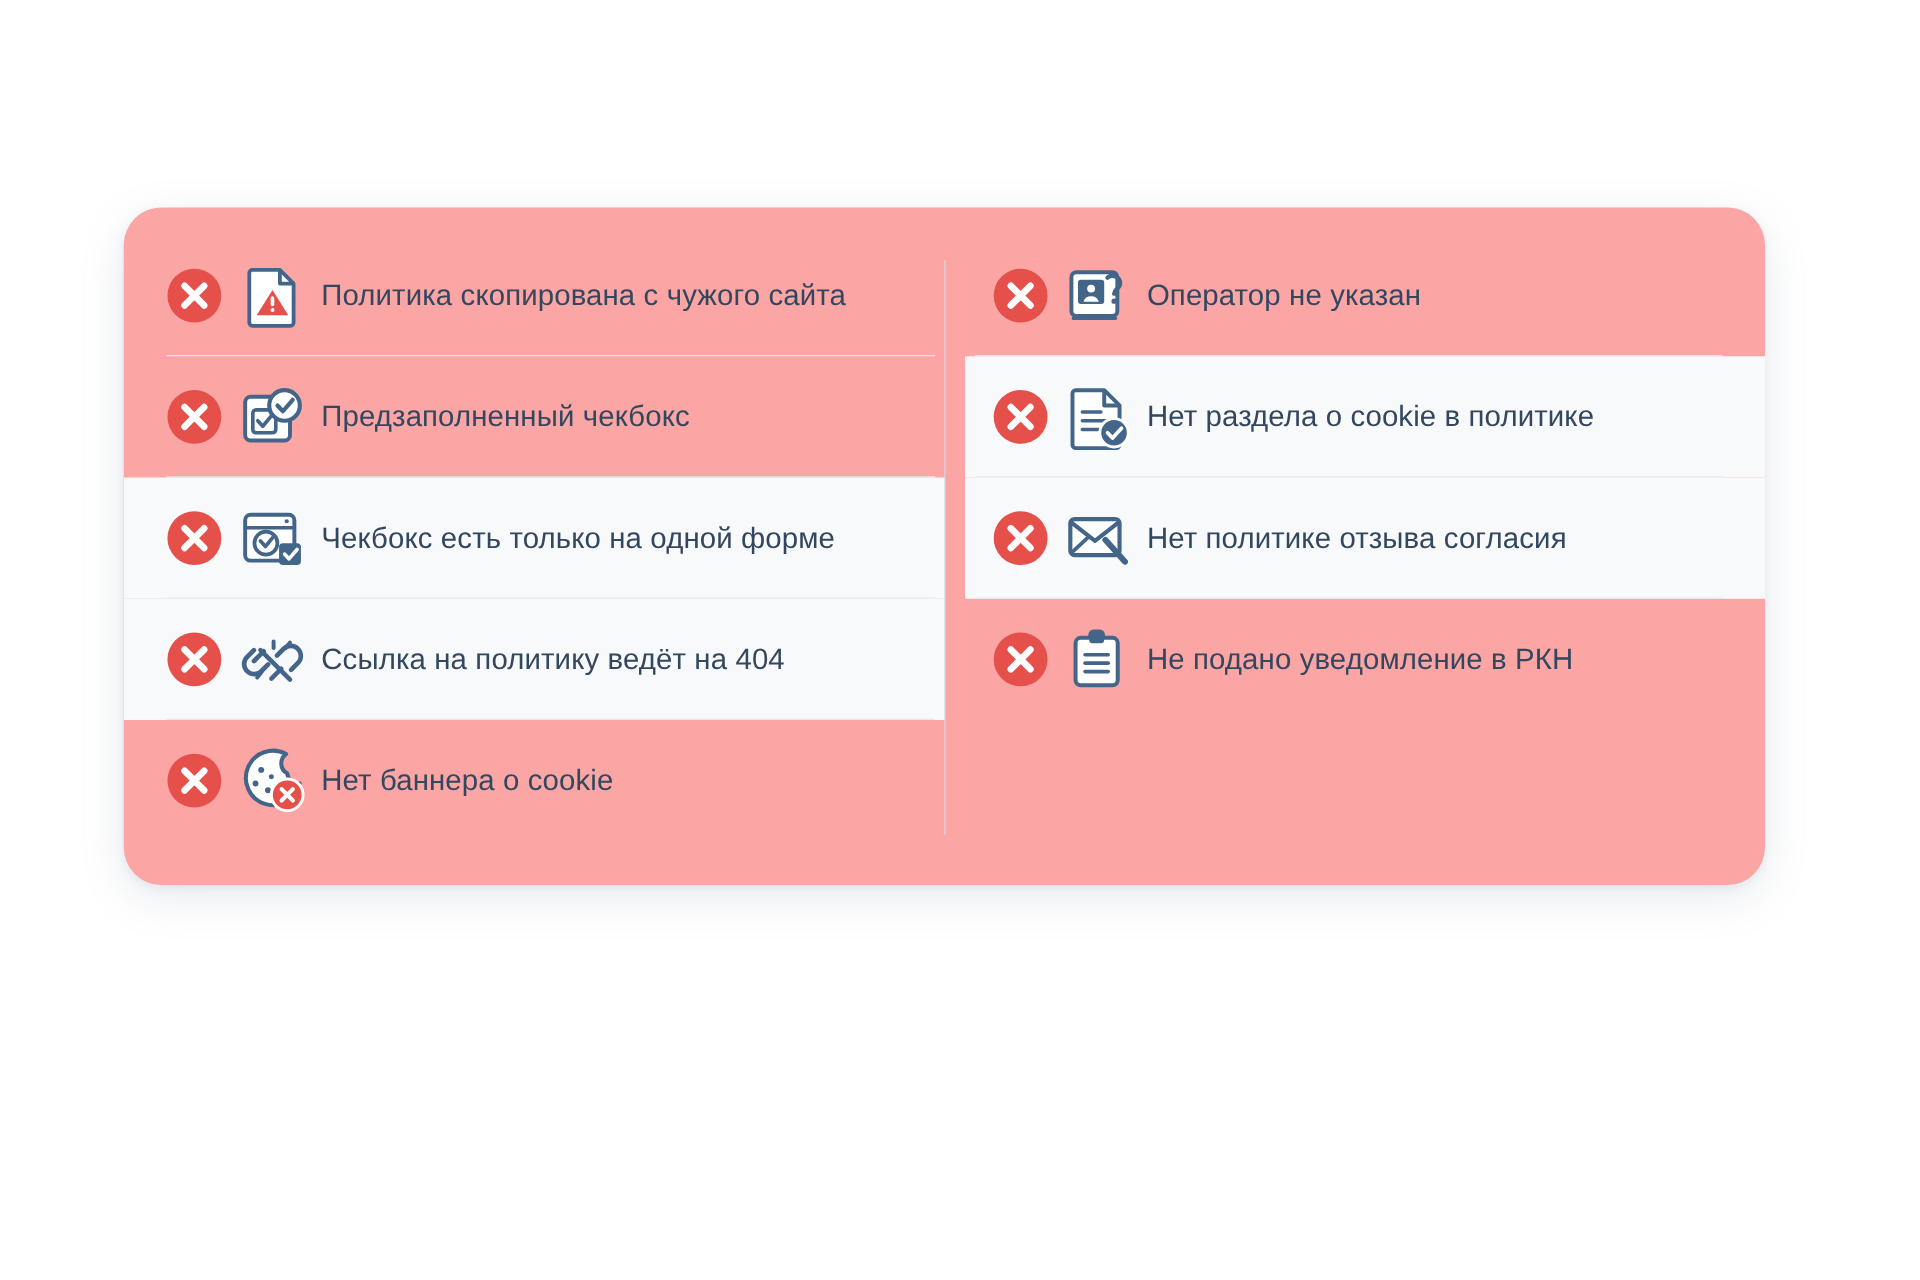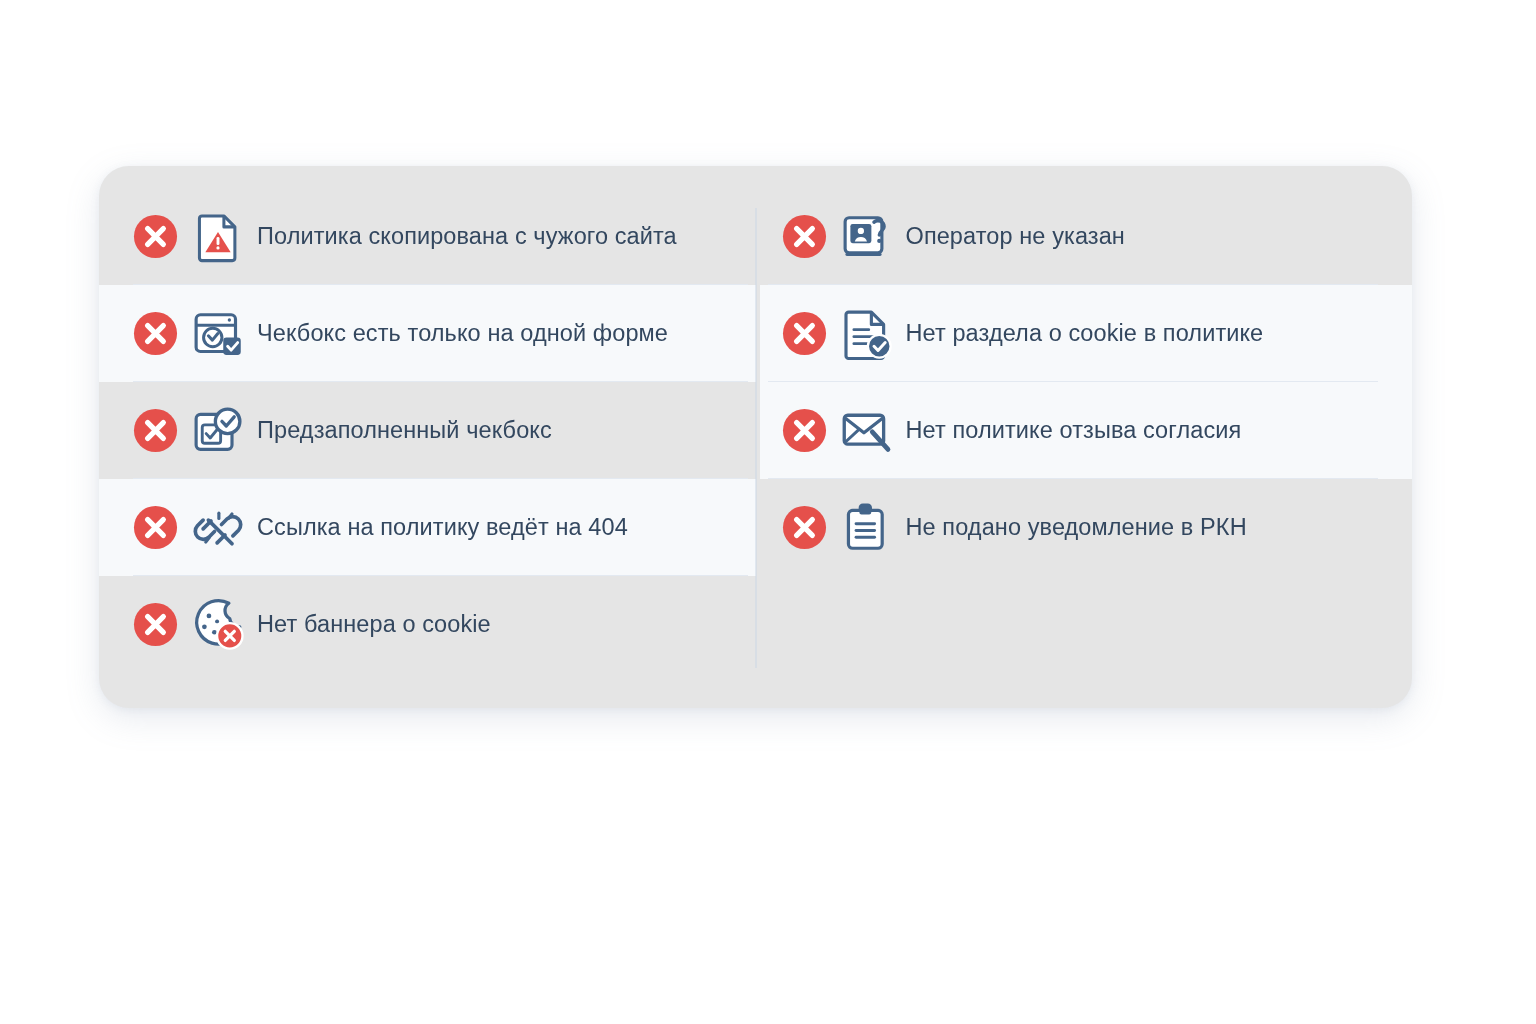--- a/index.html
+++ b/index.html
@@ -16,21 +16,21 @@
     -webkit-font-smoothing: antialiased;
   }
 
   
   #card {
     position: absolute;
     left: 99px;
     top: 166px;
     width: 1313px;
     height: 542px;
-    background: #e5e5e5;
+    background: #fca5a5;
     border-radius: 30px;
     box-shadow: 0 10px 34px rgba(120, 138, 168, 0.18),
                 0 2px 8px rgba(120, 138, 168, 0.10);
     overflow: hidden;
   }
 
   #grid {
     position: relative;
     width: 100%;
     height: 100%;
@@ -39,21 +39,21 @@
 
   .column {
     position: relative;
     width: 50%;
     display: flex;
     flex-direction: column;
     padding-top: 22px;
     box-sizing: border-box;
   }
   .column.left  { padding-left: 0; }
-  .column.right { padding-left: 4px; }
+  .column.right { padding-left: 16px; }
 
   
   #center-divider {
     position: absolute;
     left: 50%;
     top: 42px;
     width: 1px;
     height: 460px;
     background: #ccd7e6;
     transform: translateX(-0.5px);
@@ -244,48 +244,48 @@
             </svg>
         </div>
         <div class="feature-icon">
           <svg width="54" height="54">
               <use href="#sym-document-warning"></use>
             </svg>
         </div>
         <div class="row-label">Политика скопирована с чужого сайта</div>
       </div>
 
+      <div class="row">
+        <div class="divider-bottom"></div>
+        <div class="badge-x">
+          <svg width="47" height="47">
+              <use href="#sym-x-circle"></use>
+            </svg>
+        </div>
+        <div class="feature-icon">
+          <svg width="56" height="56">
+              <use href="#sym-prechecked-checkbox"></use>
+            </svg>
+        </div>
+        <div class="row-label">Предзаполненный чекбокс</div>
+      </div>
+
       <div class="row shaded">
         <div class="divider-bottom"></div>
         <div class="badge-x">
           <svg width="47" height="47">
               <use href="#sym-x-circle"></use>
             </svg>
         </div>
         <div class="feature-icon">
           <svg width="56" height="56">
               <use href="#sym-form-checkbox"></use>
             </svg>
         </div>
         <div class="row-label">Чекбокс есть только на одной форме</div>
-      </div>
-
-      <div class="row">
-        <div class="divider-bottom"></div>
-        <div class="badge-x">
-          <svg width="47" height="47">
-              <use href="#sym-x-circle"></use>
-            </svg>
-        </div>
-        <div class="feature-icon">
-          <svg width="56" height="56">
-              <use href="#sym-prechecked-checkbox"></use>
-            </svg>
-        </div>
-        <div class="row-label">Предзаполненный чекбокс</div>
       </div>
 
       <div class="row shaded">
         <div class="divider-bottom"></div>
         <div class="badge-x">
           <svg width="47" height="47">
               <use href="#sym-x-circle"></use>
             </svg>
         </div>
         <div class="feature-icon">

